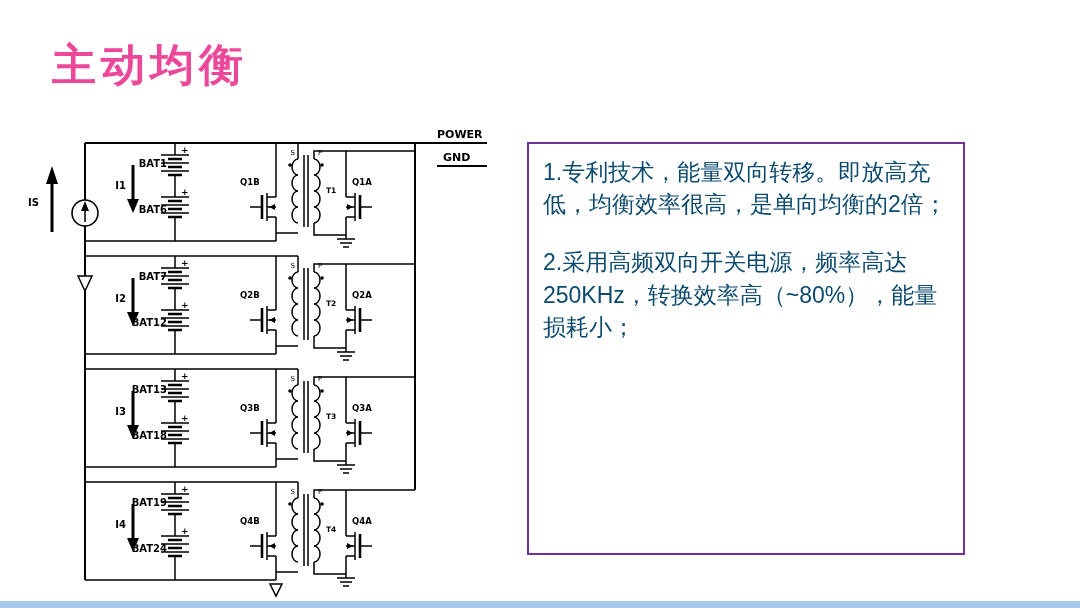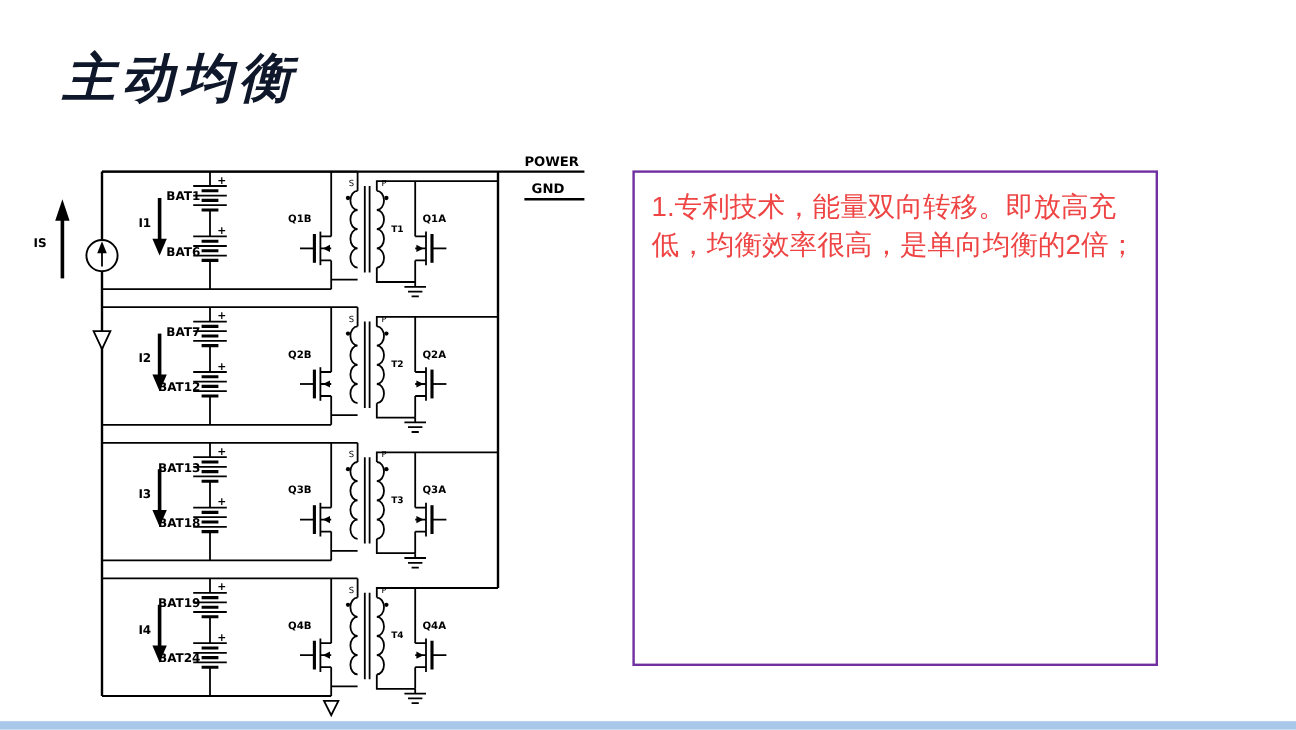--- a/index.html
+++ b/index.html
@@ -4,22 +4,22 @@
 <style>
   html,body{margin:0;padding:0;}
   body{
     width:1080px;height:608px;overflow:hidden;background:#ffffff;
     font-family:"Liberation Sans", sans-serif;position:relative;
   }
   .slide{position:absolute;inset:0;}
   .title{
     position:absolute;left:52px;top:36px;margin:0;
     font-family:"Liberation Serif", serif;
-    font-style:italic;font-weight:bold;
-    font-size:44px;letter-spacing:5px;color:#0f172a;text-align:center;
+    font-weight:bold;
+    font-size:44px;letter-spacing:5px;color:#ec4899;text-align:center;
   }
   .circuit-svg{position:absolute;left:0;top:0;}
   
   .w{stroke:#000;stroke-width:1.5;fill:none;}
   .w2{stroke:#000;stroke-width:2;fill:none;}
   .wb{stroke:#000;stroke-width:2.6;fill:none;}
   .wb2{stroke:#000;stroke-width:3;fill:none;}
   .hollow{fill:#fff;stroke:#000;stroke-width:1.5;}
   .solid{fill:#000;stroke:none;}
   .sym{fill:#fff;stroke:#000;stroke-width:1.6;}
@@ -31,21 +31,21 @@
   .t7{font-size:7px;}
   .t7b{font-size:7.5px;font-weight:bold;}
   .end{text-anchor:end;}
   
   .notes{
     position:absolute;left:527px;top:142px;width:438px;height:413px;
     border:2px solid #7030A0;background:#ffffff;box-sizing:border-box;
     padding:12px 14px;overflow:hidden;
   }
   .notes p{
-    margin:0 0 26px 0;color:#ef4444;font-size:23px;line-height:1.4;
+    margin:0 0 26px 0;color:#0c4a6e;font-size:23px;line-height:1.4;
     font-family:"Liberation Sans", sans-serif;text-align:left;
   }
   .footer-bar{
     position:absolute;left:0;bottom:0;width:1080px;height:7px;
     background:#A9C7E8;
   }
 </style>
 </head>
 <body>
 
@@ -305,17 +305,18 @@
         <path d="M337,96 H355 M340,100 H352 M343,104 H349" class="w"></path>
       </g>
 
       <polygon points="270,102 282,102 276,114" class="hollow"></polygon>
     </g>
 
   </svg>
 
   <div class="notes">
     <p>1.专利技术，能量双向转移。即放高充低，均衡效率很高，是单向均衡的2倍；</p>
+    <p>2.采用高频双向开关电源，频率高达250KHz，转换效率高（~80%），能量损耗小；</p>
   </div>
 
   <div class="footer-bar"></div>
 
 </div>
 
 </body></html>

